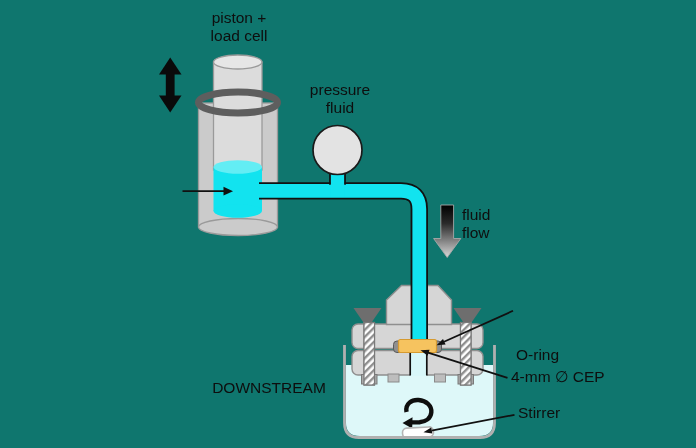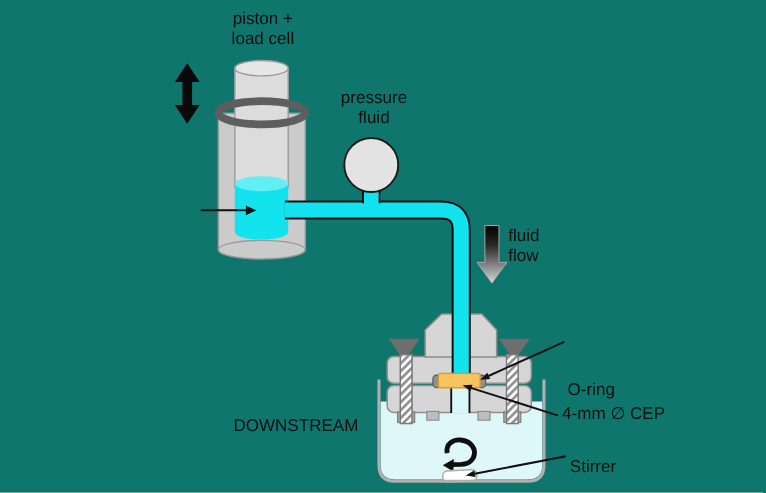--- a/index.html
+++ b/index.html
@@ -152,15 +152,15 @@
   <div>flow</div>
 </div>
 
 
 <div class="lbl center" style="left:269px;top:379px;">DOWNSTREAM</div>
 
 <div class="lbl left" style="left:516px;top:301px;margin-top:45px;">O-ring</div>
 
 <div class="lbl left" style="left:511px;top:368px;">4-mm ∅ CEP</div>
 
-<div class="lbl left" style="left:518px;top:404px;margin-top:12px;">Stirrer</div>
+<div class="lbl left" style="left:518px;top:404px;">Stirrer</div>
 
 </div>
 
 </body></html>

